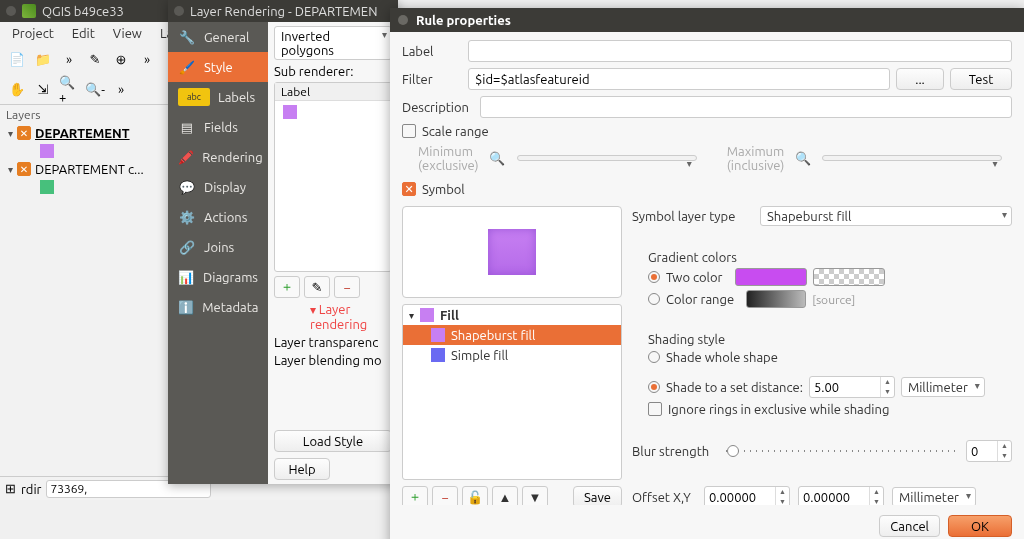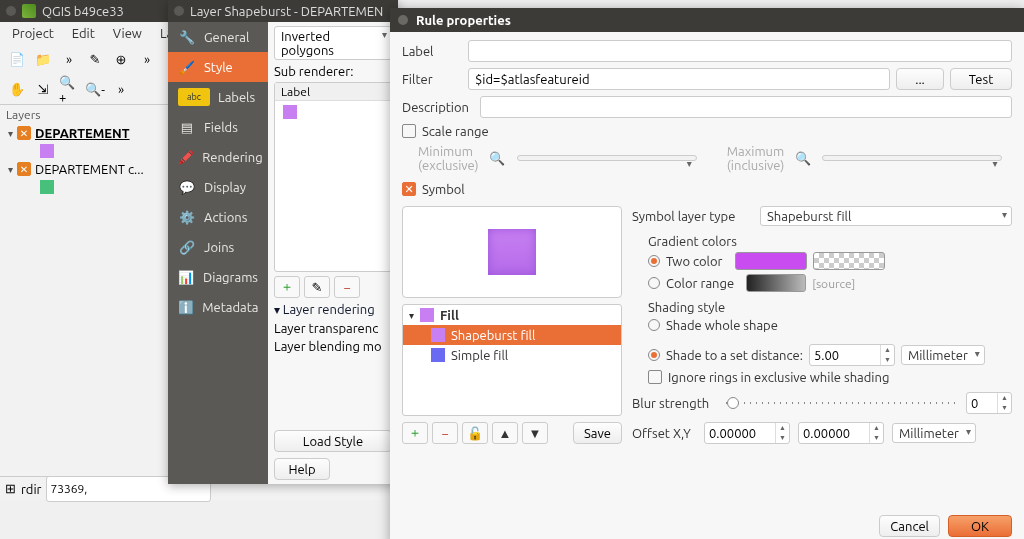--- a/index.html
+++ b/index.html
@@ -14,39 +14,39 @@
 .menubar span { padding: 2px 8px; }
 .toolbar { display: flex; gap: 4px; padding: 4px 6px; align-items: center; }
 .tbtn { width: 22px; height: 22px; border: 1px solid transparent; border-radius: 3px; display: inline-flex; align-items: center; justify-content: center; cursor: pointer; }
 .layers-panel { border-top: 1px solid #ccc; }
 .layers-title { padding: 3px 6px; color: #555; font-size: 12px; }
 .layer-row { display: flex; align-items: center; gap: 4px; padding: 2px 4px 2px 8px; font-size: 12px; }
 .layer-row .caret { font-size: 10px; color: #555; }
 .layer-cb { width: 14px; height: 14px; border: 1px solid #e67e22; background: #e67e22; display: inline-flex; align-items: center; justify-content: center; color: #fff; font-size: 10px; border-radius: 2px; }
 .swatch { width: 14px; height: 14px; display: inline-block; }
 .statusbar { position: absolute; bottom: 0; left: 0; width: 170px; height: 24px; display: flex; align-items: center; gap: 4px; padding: 0 4px; border-top: 1px solid #ccc; background: #f2f2f2; font-size: 12px; }
-.statusbar input { height: 26px; border: 1px solid #ccc; border-radius: 3px; padding: 0 4px; flex: 1; font-size: 12px; }
+.statusbar input { height: 18px; border: 1px solid #ccc; border-radius: 3px; padding: 0 4px; flex: 1; font-size: 12px; }
 
 
 .props-win { position: absolute; left: 168px; top: 0; width: 230px; height: 484px; background: #f7f7f7; box-shadow: 0 2px 10px rgba(0,0,0,.3); overflow: hidden; }
 .props-title { background: #3c3b37; color: #ddd; height: 22px; display: flex; align-items: center; padding: 0 6px; gap: 6px; font-size: 12px; }
 .props-body { display: flex; height: calc(100% - 22px); }
 .side-tabs { width: 100px; background: #5a5955; color: #e8e6e3; display: flex; flex-direction: column; }
 .side-tab { display: flex; align-items: center; gap: 8px; padding: 6px 10px; font-size: 13px; cursor: pointer; }
 .side-tab.active { background: #ea6f36; color: #fff; }
 .side-tab .sicon { width: 18px; height: 18px; display: inline-flex; align-items: center; justify-content: center; }
 .props-right { flex: 1; padding: 4px 6px; display: flex; flex-direction: column; gap: 4px; background: #f7f7f7; }
 .combo { border: 1px solid #ccc; border-radius: 3px; padding: 2px 18px 2px 6px; background: #fff; font-size: 13px; position: relative; }
 .combo::after { content: "▾"; position: absolute; right: 4px; top: 2px; color: #666; font-size: 10px; }
 .sub-list { border: 1px solid #ccc; background: #fff; border-radius: 3px; flex: 0 0 auto; height: 190px; }
 .sub-list .hdr { background: #f0f0f0; border-bottom: 1px solid #ddd; padding: 2px 6px; font-size: 12px; }
 .sub-list .row { display: flex; align-items: center; gap: 4px; padding: 4px 8px; }
 .btnrow { display: flex; gap: 4px; }
 .minibtn { width: 26px; height: 22px; border: 1px solid #ccc; border-radius: 3px; background: #f9f9f9; display: inline-flex; align-items: center; justify-content: center; cursor: pointer; }
-.section-caret { font-size: 12px; color: #0f172a; }
+.section-caret { font-size: 12px; color: #ef4444; margin-left: 36px; }
 .btn { border: 1px solid #ccc; background: linear-gradient(#fdfdfd,#eee); border-radius: 4px; padding: 3px 10px; font-size: 13px; cursor: pointer; }
 
 
 .rule-win { position: absolute; left: 390px; top: 8px; width: 634px; height: 539px; background: #f7f7f7; box-shadow: 0 2px 12px rgba(0,0,0,.35); display: flex; flex-direction: column; }
 .rule-title { background: #3c3b37; color: #fff; height: 24px; display: flex; align-items: center; padding: 0 8px; gap: 8px; font-weight: bold; font-size: 13px; }
 .rule-body { padding: 8px 12px; display: flex; flex-direction: column; gap: 6px; flex: 1; overflow: hidden; color: #333; }
 .form-row { display: flex; align-items: center; gap: 6px; }
 .form-row > label { width: 60px; font-size: 13px; color: #333; }
 .txt { flex: 1; border: 1px solid #ccc; border-radius: 3px; height: 22px; padding: 0 6px; background: #fff; font-size: 13px; }
 .checkline { display: flex; align-items: center; gap: 6px; font-size: 13px; }
@@ -56,21 +56,21 @@
 .scale-sub .minmax { display: flex; align-items: center; gap: 8px; }
 .disabled-combo { width: 180px; background: #f2f2f2; color: #bbb; }
 .symbol-area { display: flex; gap: 10px; margin-top: 4px; }
 .symbol-left { width: 220px; display: flex; flex-direction: column; gap: 6px; }
 .preview { border: 1px solid #ccc; background: #fff; border-radius: 4px; height: 92px; display: flex; align-items: center; justify-content: center; }
 .prev-sw { width: 48px; height: 46px; background: linear-gradient(#c77ff2,#b56be9); box-shadow: inset 0 0 10px #9a55d8; }
 .sym-layers { border: 1px solid #ccc; background: #fff; border-radius: 3px; flex: 1; font-size: 13px; }
 .sym-layers .srow { display: flex; align-items: center; gap: 6px; padding: 3px 6px; }
 .sym-layers .srow.sel { background: #ea6f36; color: #fff; }
 .srow .caret { font-size: 10px; }
-.symbol-right { flex: 1; display: flex; flex-direction: column; gap: 8px; font-size: 13px; }
+.symbol-right { flex: 1; display: flex; flex-direction: column; gap: 24px; font-size: 13px; }
 .field-row { display: flex; align-items: center; gap: 8px; }
 .field-row > label { min-width: 120px; }
 .combo-wide { flex: 1; }
 .radio { width: 12px; height: 12px; border: 1px solid #888; border-radius: 50%; display: inline-flex; align-items: center; justify-content: center; }
 .radio.on::after { content: ""; width: 6px; height: 6px; background: #ea6f36; border-radius: 50%; }
 .color-sw { width: 72px; height: 18px; border: 1px solid #999; border-radius: 3px; }
 .checker { background: repeating-conic-gradient(#ccc 0 25%, #fff 0 50%) 0 0/10px 10px; }
 .ramp { background: linear-gradient(to right,#222,#bbb); }
 .num-spin { display: inline-flex; border: 1px solid #ccc; border-radius: 3px; background: #fff; height: 22px; align-items: center; }
 .num-spin input { border: none; width: 70px; padding: 0 4px; font-size: 13px; outline: none; }
@@ -136,21 +136,21 @@
   <div class="statusbar">
     <span class="tbtn" style="width:16px;height:16px">⊞</span>
     <span>rdir</span>
     <input value="73369," style="">
   </div>
 </div>
 
 <div class="props-win">
   <div class="props-title">
     <span class="win-dot"></span>
-    <span>Layer Shapeburst - DEPARTEMEN</span>
+    <span>Layer Rendering - DEPARTEMEN</span>
   </div>
   <div class="props-body">
     <div class="side-tabs">
       <div class="side-tab">
           <span class="sicon">🔧</span>
           <span>General</span>
         </div>
       <div class="side-tab active">
           <span class="sicon">🖌️</span>
           <span>Style</span>

